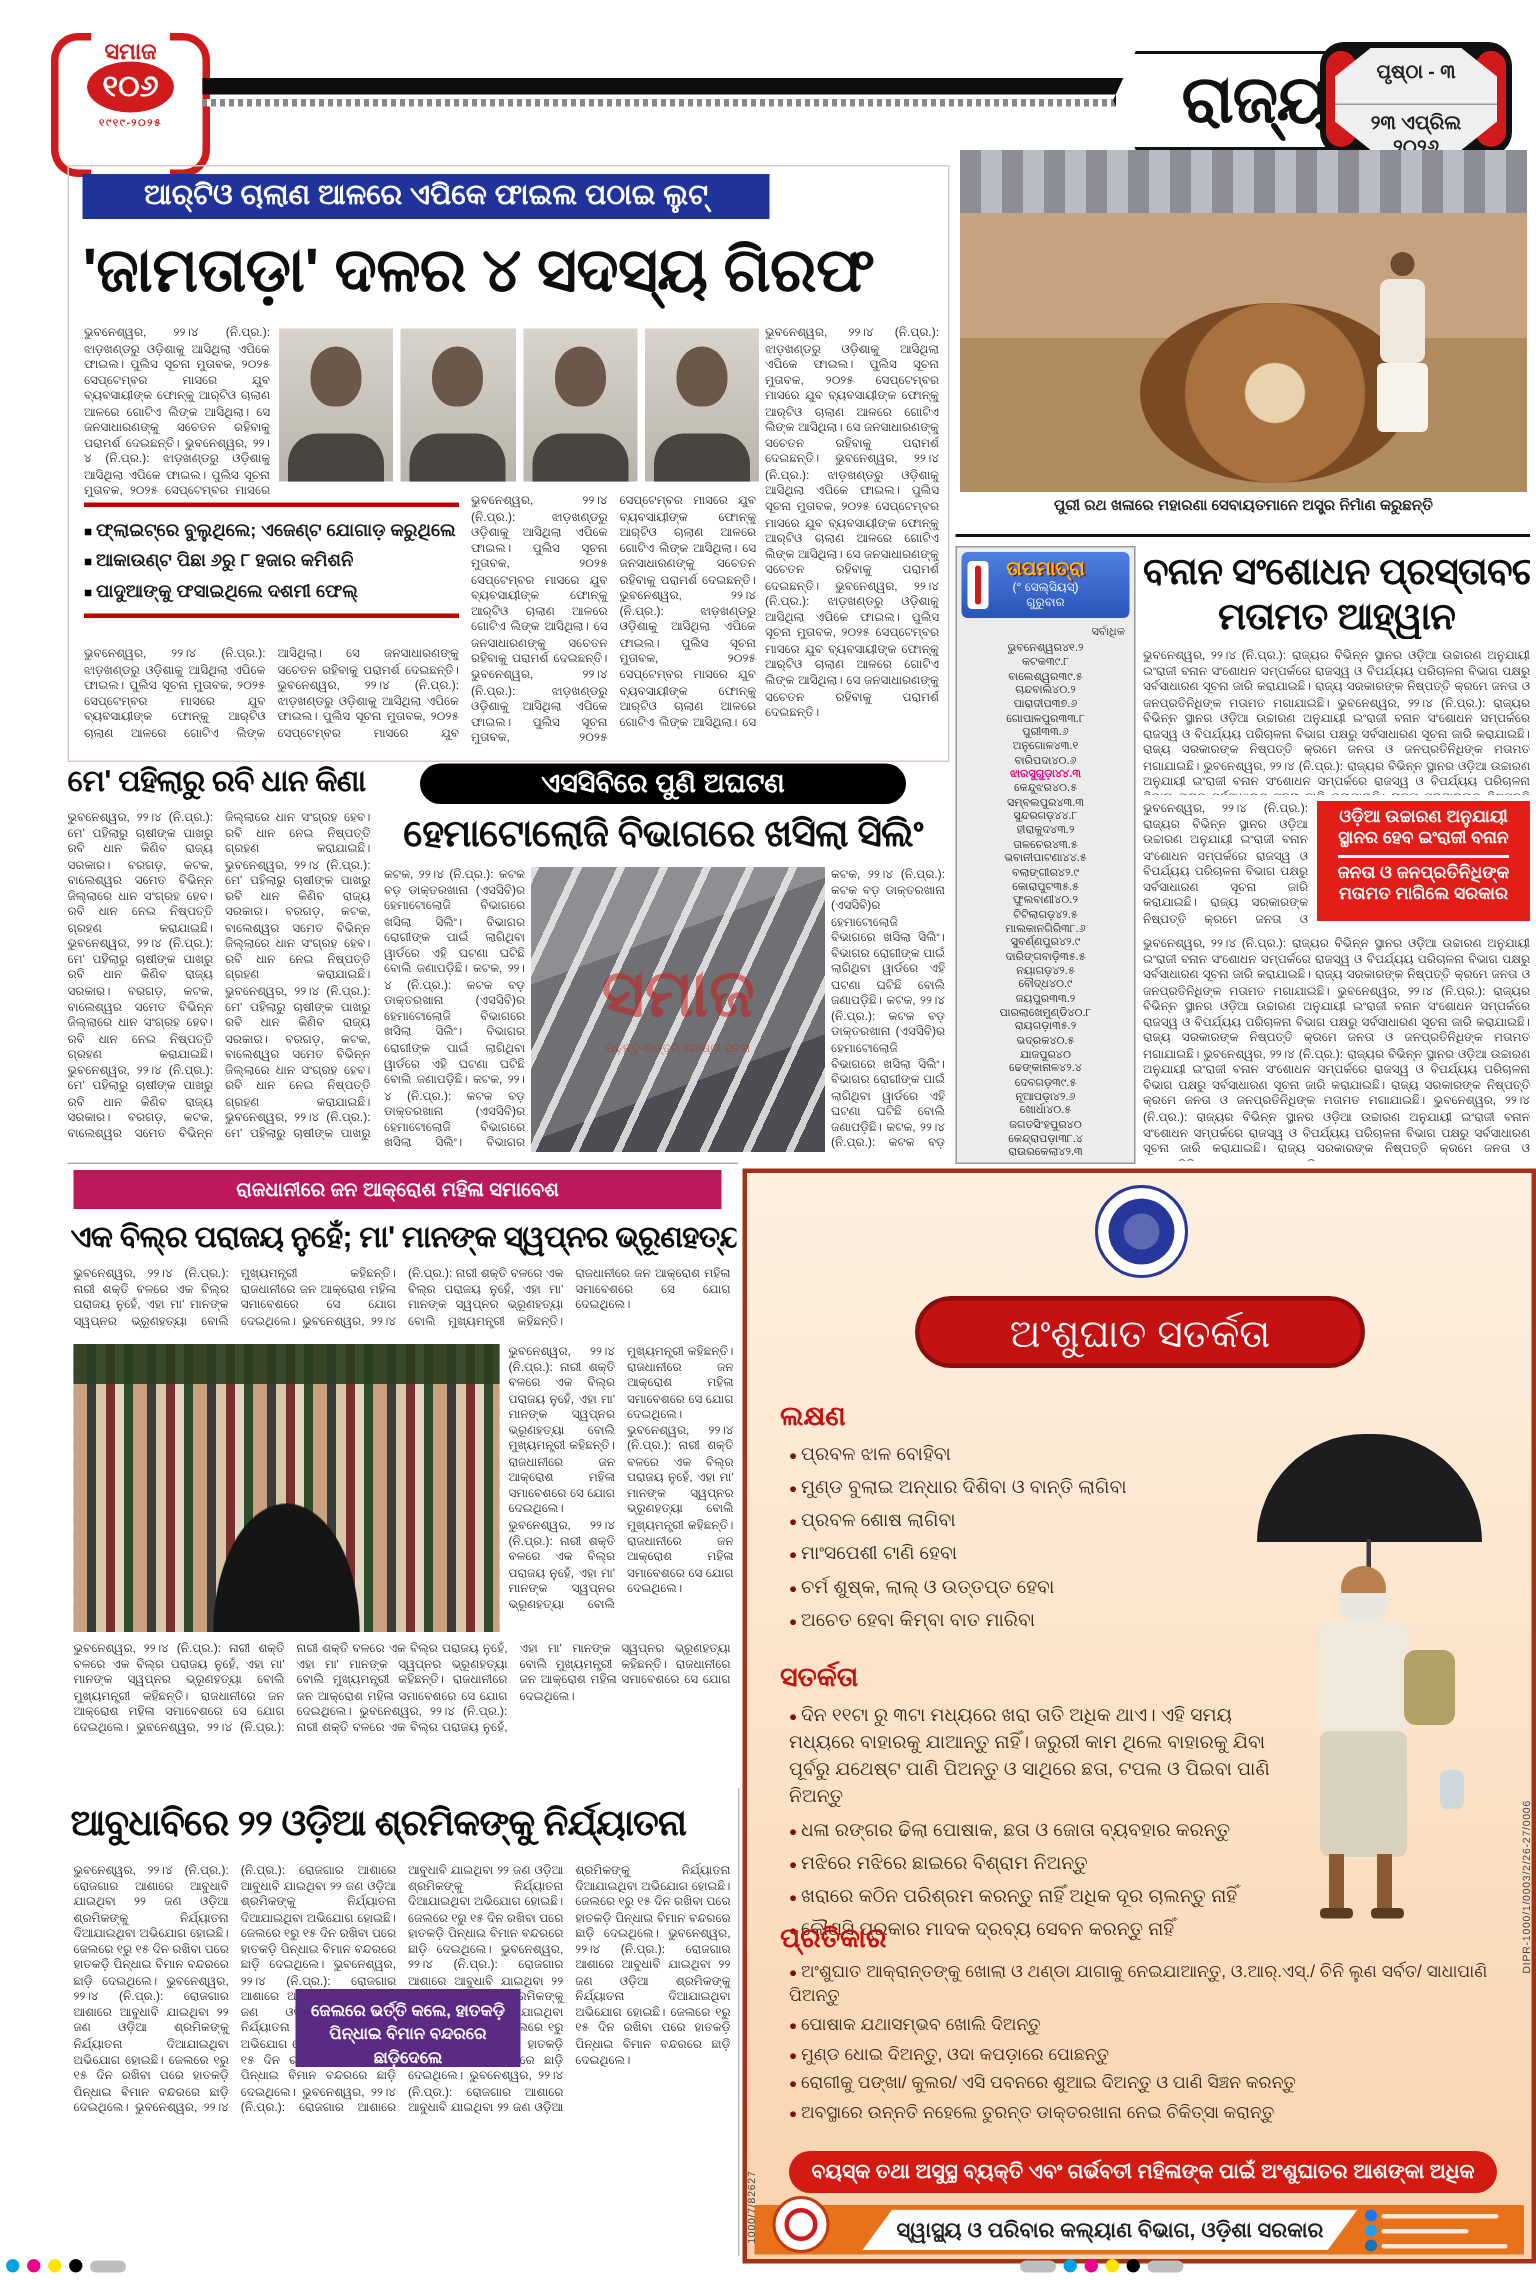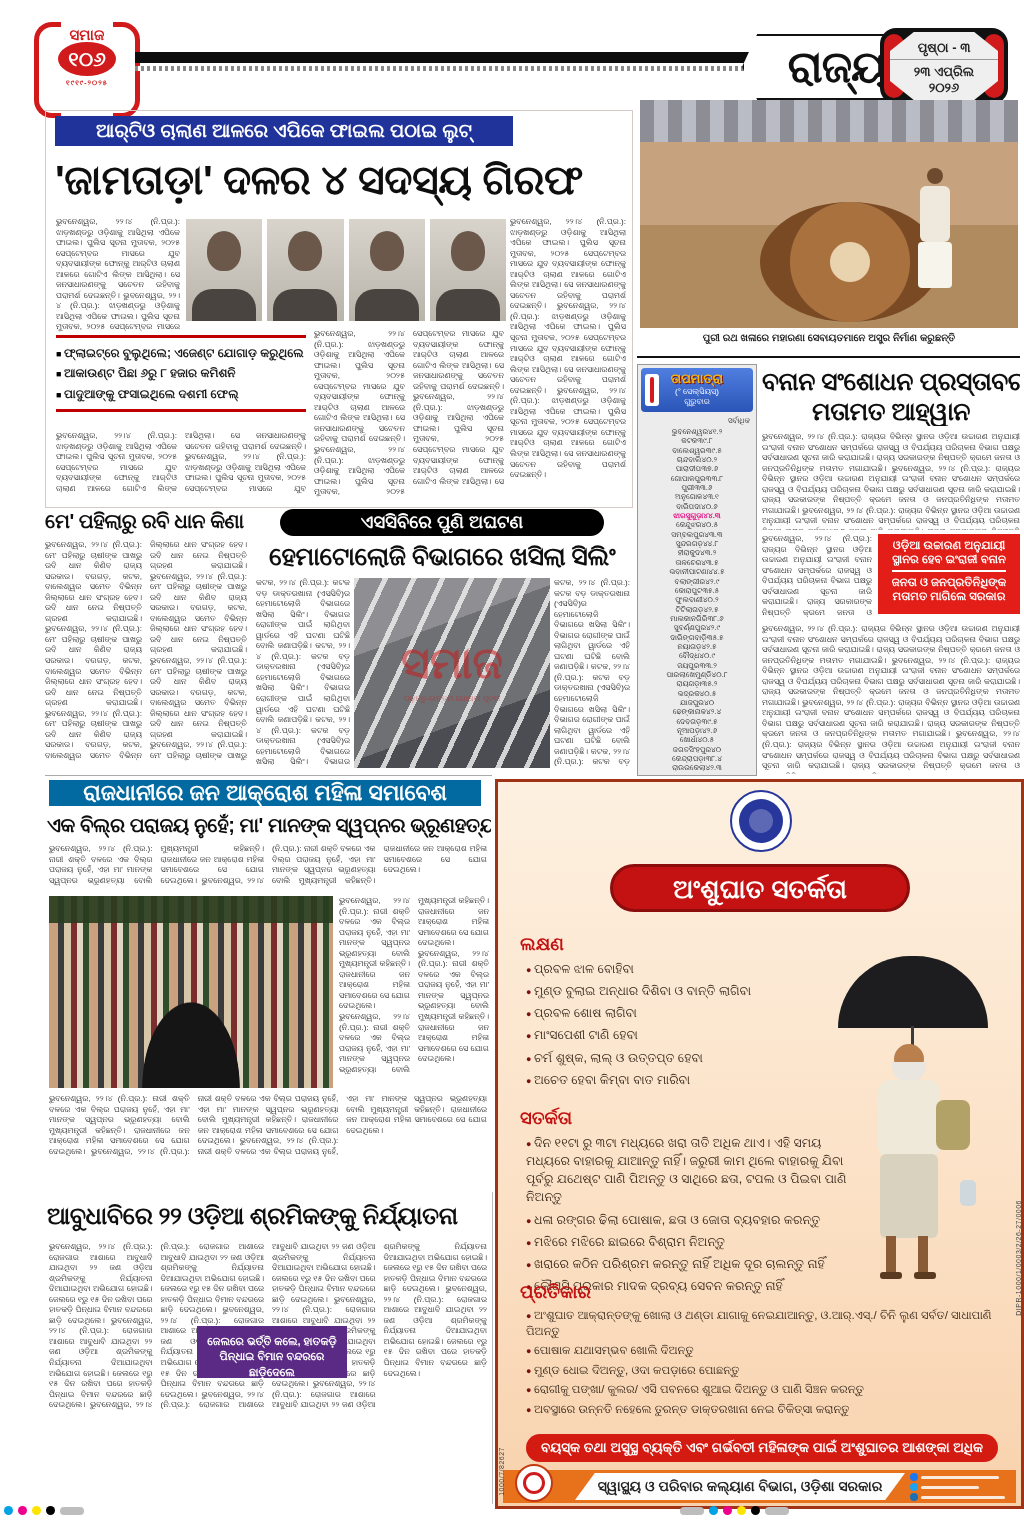--- a/index.html
+++ b/index.html
@@ -22,21 +22,21 @@
               clip-path:polygon(8% 0,100% 0,100% 100%,8% 100%,0 50%);
               display:flex;align-items:center;justify-content:center;
               font-size:44px;font-weight:bold;letter-spacing:-1px;}
   .date-badge{left:880px;top:28px;width:128px;height:76px;background:#111;border-radius:16px;}
   .date-badge .red{position:absolute;top:6px;bottom:6px;width:20px;background:#d11a1c;}
   .date-badge .red.l{left:4px;border-radius:10px;}
   .date-badge .red.r{right:4px;border-radius:10px;}
   .date-inner{position:absolute;left:10px;right:10px;top:4px;bottom:4px;background:#efefef;
               clip-path:polygon(22% 0,78% 0,100% 28%,100% 72%,78% 100%,22% 100%,0 72%,0 28%);
               text-align:center;font-weight:bold;color:#222;}
-  .date-page{font-size:13px;margin-top:8px;border-bottom:1px solid #999;padding-bottom:3px;}
+  .date-page{font-size:13px;margin-top:8px;border-bottom:1px solid #999;padding-bottom:13px;}
   .date-d1{font-size:13px;margin-top:4px;}
   .date-d2{font-size:13px;}
   
   .strap{color:#fff;font-weight:bold;text-align:center;overflow:hidden;white-space:nowrap;}
   .hl{font-weight:bold;color:#0e0e0e;letter-spacing:-.5px;white-space:nowrap;overflow:hidden;}
   .filler{font-size:8px;line-height:1.32;color:#2b2b2b;text-align:justify;overflow:hidden;}
   .c2{column-count:2;column-gap:8px;} .c3{column-count:3;column-gap:8px;} .c4{column-count:4;column-gap:8px;}
   .hairline{background:#aaa;}
   
   .jt-box{left:45px;top:110px;width:586px;height:396px;border:1px solid #d8c9c9;}
@@ -106,21 +106,21 @@
   .wmk{position:absolute;left:10px;top:60px;width:176px;text-align:center;color:rgba(200,30,30,.55);
        font-weight:bold;font-size:44px;}
   .wmk-sub{position:absolute;left:10px;top:116px;width:176px;text-align:center;color:rgba(200,30,30,.5);font-size:8px;}
   .scb-r{left:302px;top:72px;width:76px;height:190px;}
   
   .rabi{left:45px;top:506px;width:202px;height:268px;overflow:hidden;}
   .rabi-hl{font-size:20px;line-height:30px;}
   .rabi-f{margin-top:4px;height:230px;}
   
   .rally{left:45px;top:778px;width:447px;height:412px;overflow:hidden;}
-  .rally-strap{left:4px;top:2px;width:432px;height:26px;background:#0369a1;font-size:22px;line-height:26px;}
+  .rally-strap{left:4px;top:2px;width:432px;height:26px;background:#be185d;font-size:13px;line-height:26px;}
   .rally-hl{left:2px;top:32px;width:444px;height:30px;font-size:20px;line-height:30px;}
   .rally-top{left:4px;top:66px;width:438px;height:48px;}
   .crowd{left:4px;top:118px;width:284px;height:192px;overflow:hidden;position:absolute;
      background:
        linear-gradient(180deg,rgba(40,60,30,.9) 0 14%,rgba(0,0,0,0) 14%),
        repeating-linear-gradient(90deg,#caa17e 0 9px,#3b3b3b 9px 15px,#d8c6a8 15px 22px,#7a2e2e 22px 28px,#e0d6c4 28px 34px,#2f4d2b 34px 40px),
        repeating-linear-gradient(0deg,rgba(0,0,0,.25) 0 6px,rgba(255,255,255,.12) 6px 12px);}
   .crowd .front{position:absolute;left:30%;bottom:0;width:40%;height:52%;
      background:radial-gradient(ellipse at 50% 100%,#151515 0 60%,transparent 61%);}
   .rally-right{left:294px;top:118px;width:150px;height:192px;}
@@ -132,21 +132,21 @@
   .abu-box{left:152px;top:134px;width:150px;height:52px;background:#5b2a84;color:#fff;text-align:center;
            font-weight:bold;font-size:11px;line-height:1.4;padding-top:8px;box-sizing:border-box;}
   
   .ad{left:495px;top:779px;width:529px;height:730px;box-sizing:border-box;border:3px solid #a03316;
       background:linear-gradient(180deg,#fdf0e0 0%,#fbe0c4 60%,#f8d2ad 100%);overflow:hidden;}
   .emblem{left:232px;top:8px;width:62px;height:62px;border-radius:50%;background:#fff;
           border:2px solid #27379b;box-sizing:border-box;}
   .emblem::before{content:"";position:absolute;inset:7px;border-radius:50%;background:#27379b;}
   .emblem::after{content:"";position:absolute;inset:17px;border-radius:50%;background:#fff;opacity:.25;}
   .ad-banner{left:112px;top:82px;width:300px;height:48px;background:#c41111;border:3px solid #8d0d0d;
-             border-radius:26px;color:#fff;font-weight:bold;font-size:26px;line-height:44px;text-align:center;
+             border-radius:26px;color:#fff;font-weight:normal;font-size:26px;line-height:44px;text-align:center;
              box-sizing:border-box;white-space:nowrap;overflow:hidden;}
   .ad-h{color:#c41111;font-weight:bold;font-size:18px;}
   .ad-list .ad-bullet{font-size:12.5px;color:#3a2b1e;line-height:1.45;margin-bottom:4px;}
   .ad-list .ad-bullet::before{content:"● ";color:#7a1010;font-size:9px;}
   .sym-h{left:22px;top:152px;} .sym-list{left:28px;top:178px;width:300px;}
   .pre-h{left:22px;top:326px;} .pre-list{left:28px;top:352px;width:336px;}
   .rem-h{left:22px;top:500px;} .rem-list{left:28px;top:526px;width:486px;}
   .rem-list .ad-bullet{font-size:11.5px;line-height:1.35;}
   .ad-warn{left:28px;top:652px;width:472px;height:28px;background:#d31b12;border-radius:14px;color:#fff;
            font-weight:bold;font-size:13.5px;line-height:28px;text-align:center;white-space:nowrap;overflow:hidden;}

